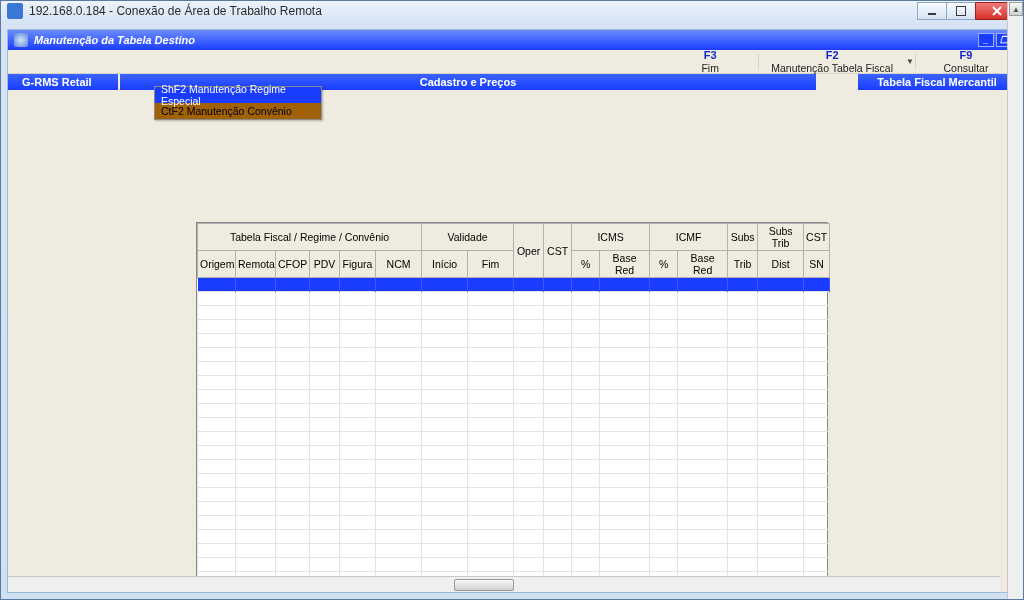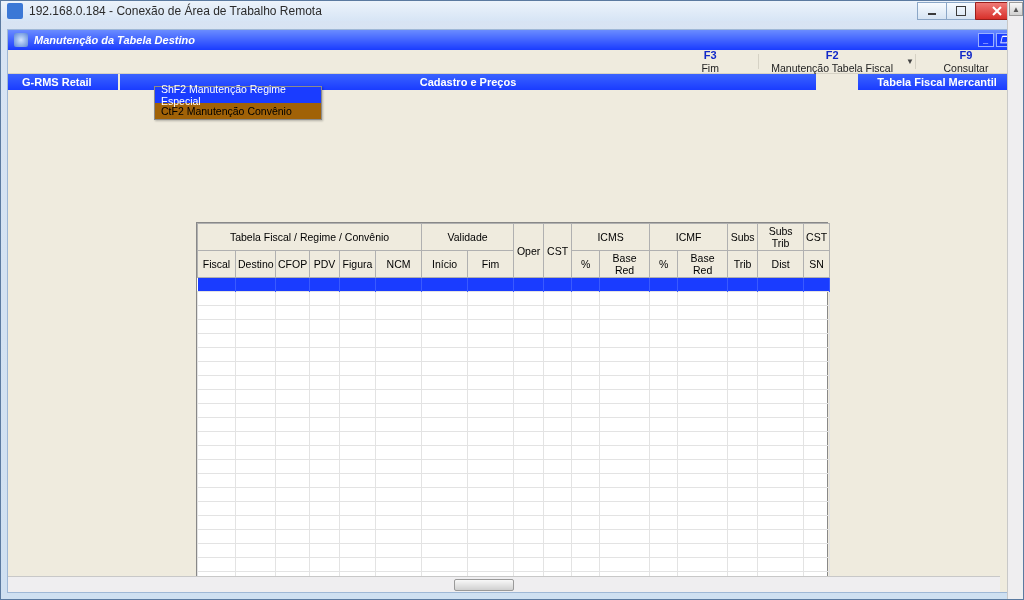--- a/index.html
+++ b/index.html
@@ -256,22 +256,22 @@
               <th colspan="2">Validade</th>
               <th rowspan="2">Oper</th>
               <th rowspan="2">CST</th>
               <th colspan="2">ICMS</th>
               <th colspan="2">ICMF</th>
               <th>Subs</th>
               <th>Subs Trib</th>
               <th>CST</th>
             </tr>
             <tr>
-              <th>Fiscal</th>
-              <th>Destino</th>
+              <th>Origem</th>
+              <th>Remota</th>
               <th>CFOP</th>
               <th>PDV</th>
               <th>Figura</th>
               <th>NCM</th>
               <th>Início</th>
               <th>Fim</th>
               <th>%</th>
               <th>Base Red</th>
               <th>%</th>
               <th>Base Red</th>

